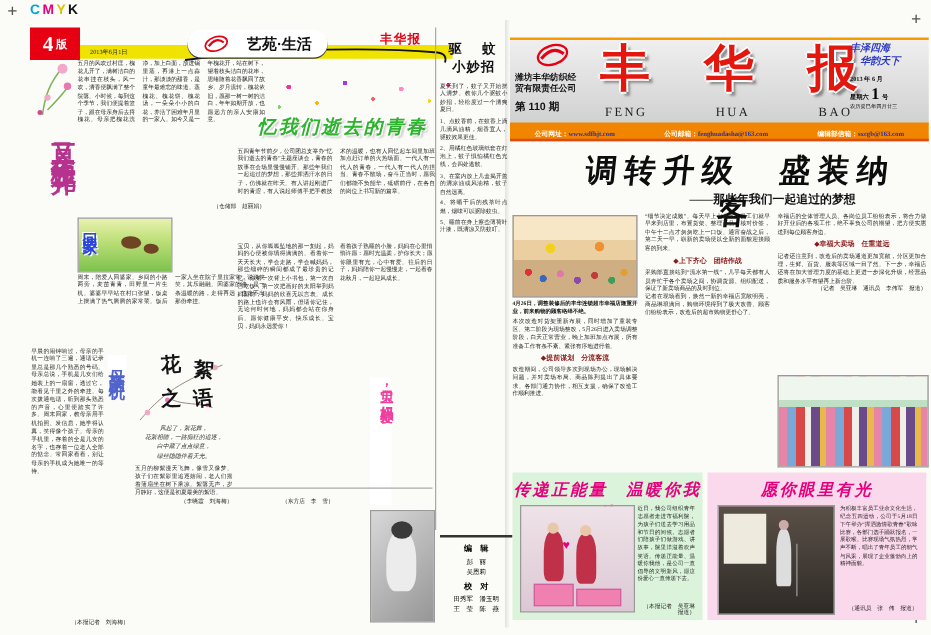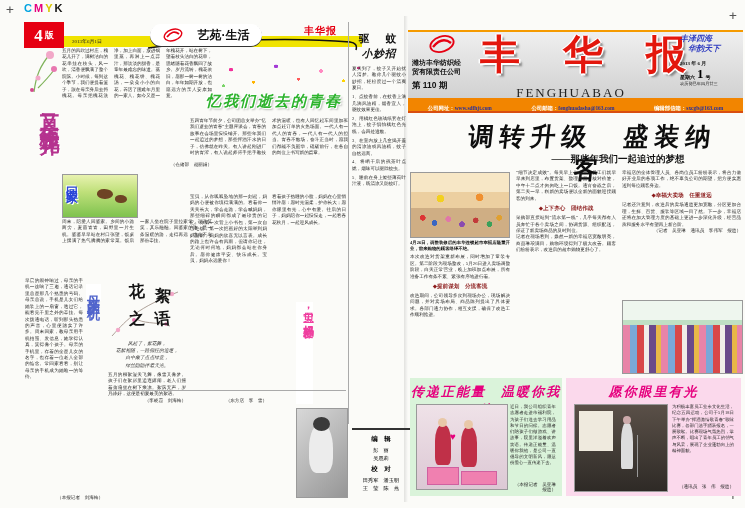--- a/index.html
+++ b/index.html
@@ -56,37 +56,37 @@
   .b-baby{left:166px;top:378px;width:77px;}
   .x-baby2{left:248px;top:174px;width:74px;height:200px;}
   .t-baby{left:272px;top:282px;width:17px;height:100px;font-size:10.5px;color:#ef3f9f;background:#fff;padding:1px 0;letter-spacing:1px;}
   .ph-girl{left:272px;top:388px;width:50px;height:88px;background:linear-gradient(135deg,#d8d8d8,#969696);}
   .girlfig{position:absolute;left:12px;top:14px;width:24px;height:50px;background:#ececec;border-radius:50% 50% 30% 30%;}
   .girlhair{position:absolute;left:16px;top:8px;width:17px;height:14px;background:#3a3a3a;border-radius:50%;}
   .rule-v{left:324px;top:2px;width:1px;height:402px;background:#aaa;}
   .rule-h{left:84px;top:370px;width:238px;height:1px;background:#aaa;}
   .w-mosq{left:328px;top:2px;width:54px;height:402px;}
   .t-mosq{font-size:10.5px;font-weight:900;text-align:center;letter-spacing:3px;color:#111;margin:10px 0 1px;}
-  .t-mosq2{font-size:10.5px;font-weight:900;text-align:center;letter-spacing:1px;color:#111;margin:0 0 5px;font-style:italic;}
+  .t-mosq2{font-size:10.5px;font-weight:900;text-align:center;letter-spacing:1px;color:#111;margin:0 0 5px;}
   .tip{margin:0 0 2.5px;}
   .w-danfan{left:84px;top:374px;width:186px;height:106px;}
   .t-danfan{font-size:14px;font-weight:900;color:#e60012;letter-spacing:8px;text-align:center;margin:2px 0 4px;}
   .edbox{left:328px;top:408px;width:54px;height:72px;border-top:2px solid #333;border-bottom:2px solid #333;padding:3px 2px;text-align:center;}
   .edlabel{font-size:6.5px;font-weight:900;margin:2px 0;}
   .edname{font-size:5.2px;line-height:1.6;}
   
   #pageR{left:408px;top:20px;width:335px;height:482px;}
   .mast{left:0;top:10px;width:335px;height:68px;background:linear-gradient(#efefef,#d0d0d0);border-top:2.5px solid #f59a00;}
   .mlogo{position:absolute;left:20px;top:2px;}
   .mcompany{position:absolute;left:4px;top:26px;width:62px;font-size:7px;font-weight:900;line-height:1.3;color:#111;text-align:left;font-family:"Liberation Sans",sans-serif;}
   .missue{font-size:8.5px;margin-top:4px;}
   .mtitle{position:absolute;left:64px;top:1px;width:206px;height:50px;display:flex;justify-content:space-between;padding:0 8px;}
   .mtitle span{font-size:40px;font-weight:900;color:#e3170d;line-height:1.1;
     text-shadow:-1.5px 0 #fff,1.5px 0 #fff,0 -1.5px #fff,0 1.5px #fff,3px 3px 2px rgba(70,70,70,.55);}
-  .mpy{position:absolute;left:64px;top:53px;width:198px;display:flex;justify-content:center;font-size:13px;letter-spacing:2px;color:#222;}
+  .mpy{position:absolute;left:76px;top:53px;width:198px;display:flex;justify-content:space-between;font-size:10px;letter-spacing:2px;color:#222;}
   .minfo{position:absolute;left:272px;top:2px;width:60px;height:64px;}
   .slog{font-size:8px;font-weight:900;font-style:italic;color:#2e3bc0;line-height:1.3;}
   .slog2{margin-left:8px;}
   .mdate{font-size:5px;font-weight:bold;color:#111;margin-top:5px;}
   .mweek{display:flex;align-items:flex-end;gap:2px;margin-top:1px;}
   .mno{font-size:13px;font-weight:900;line-height:1;}
   .mlunar{font-size:4.2px;color:#111;margin-top:1px;}
   .obar{left:0;top:78px;width:335px;height:13px;background:#f28500;border-bottom:2px solid #d94e10;display:flex;align-items:center;justify-content:space-around;}
   .obar b{color:#fff;font-size:5.4px;font-family:"Liberation Sans",sans-serif;}
   .obar i{color:#26309e;font-size:5.4px;font-style:normal;font-weight:bold;}

